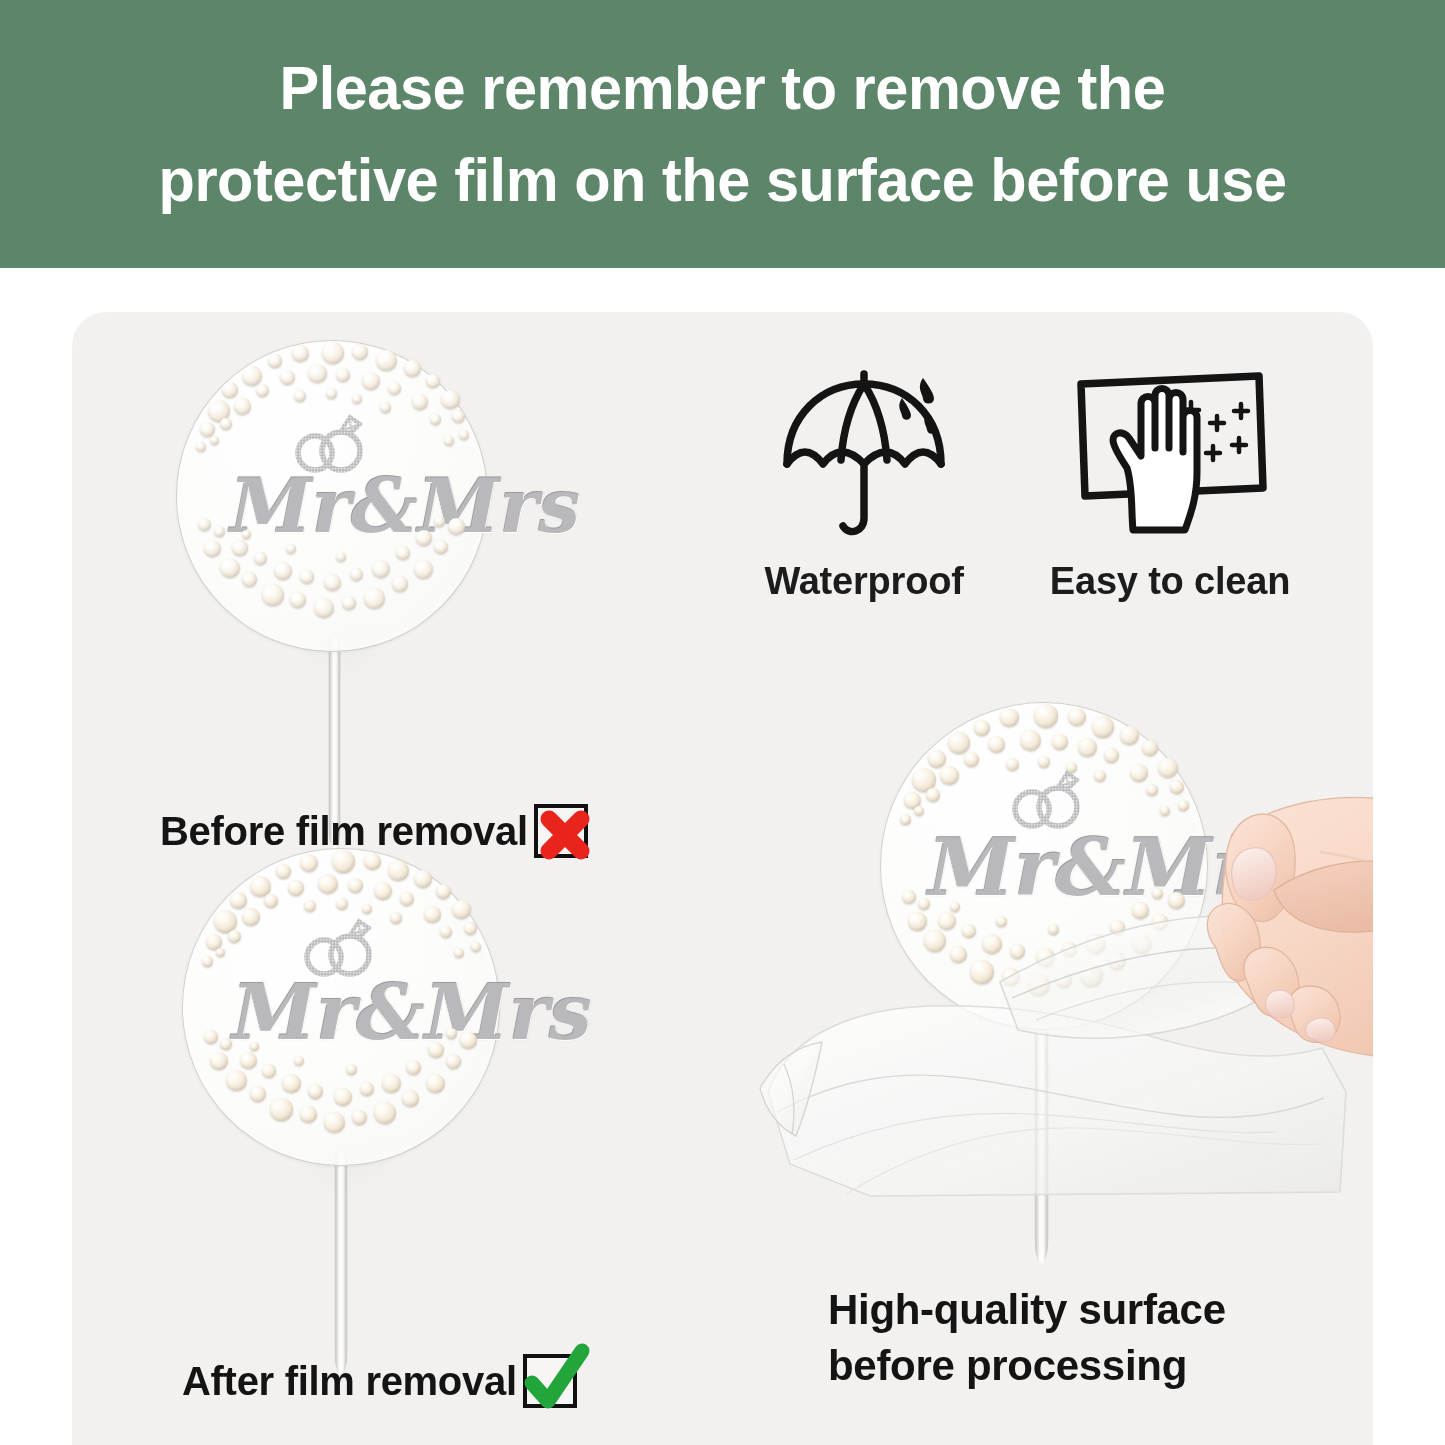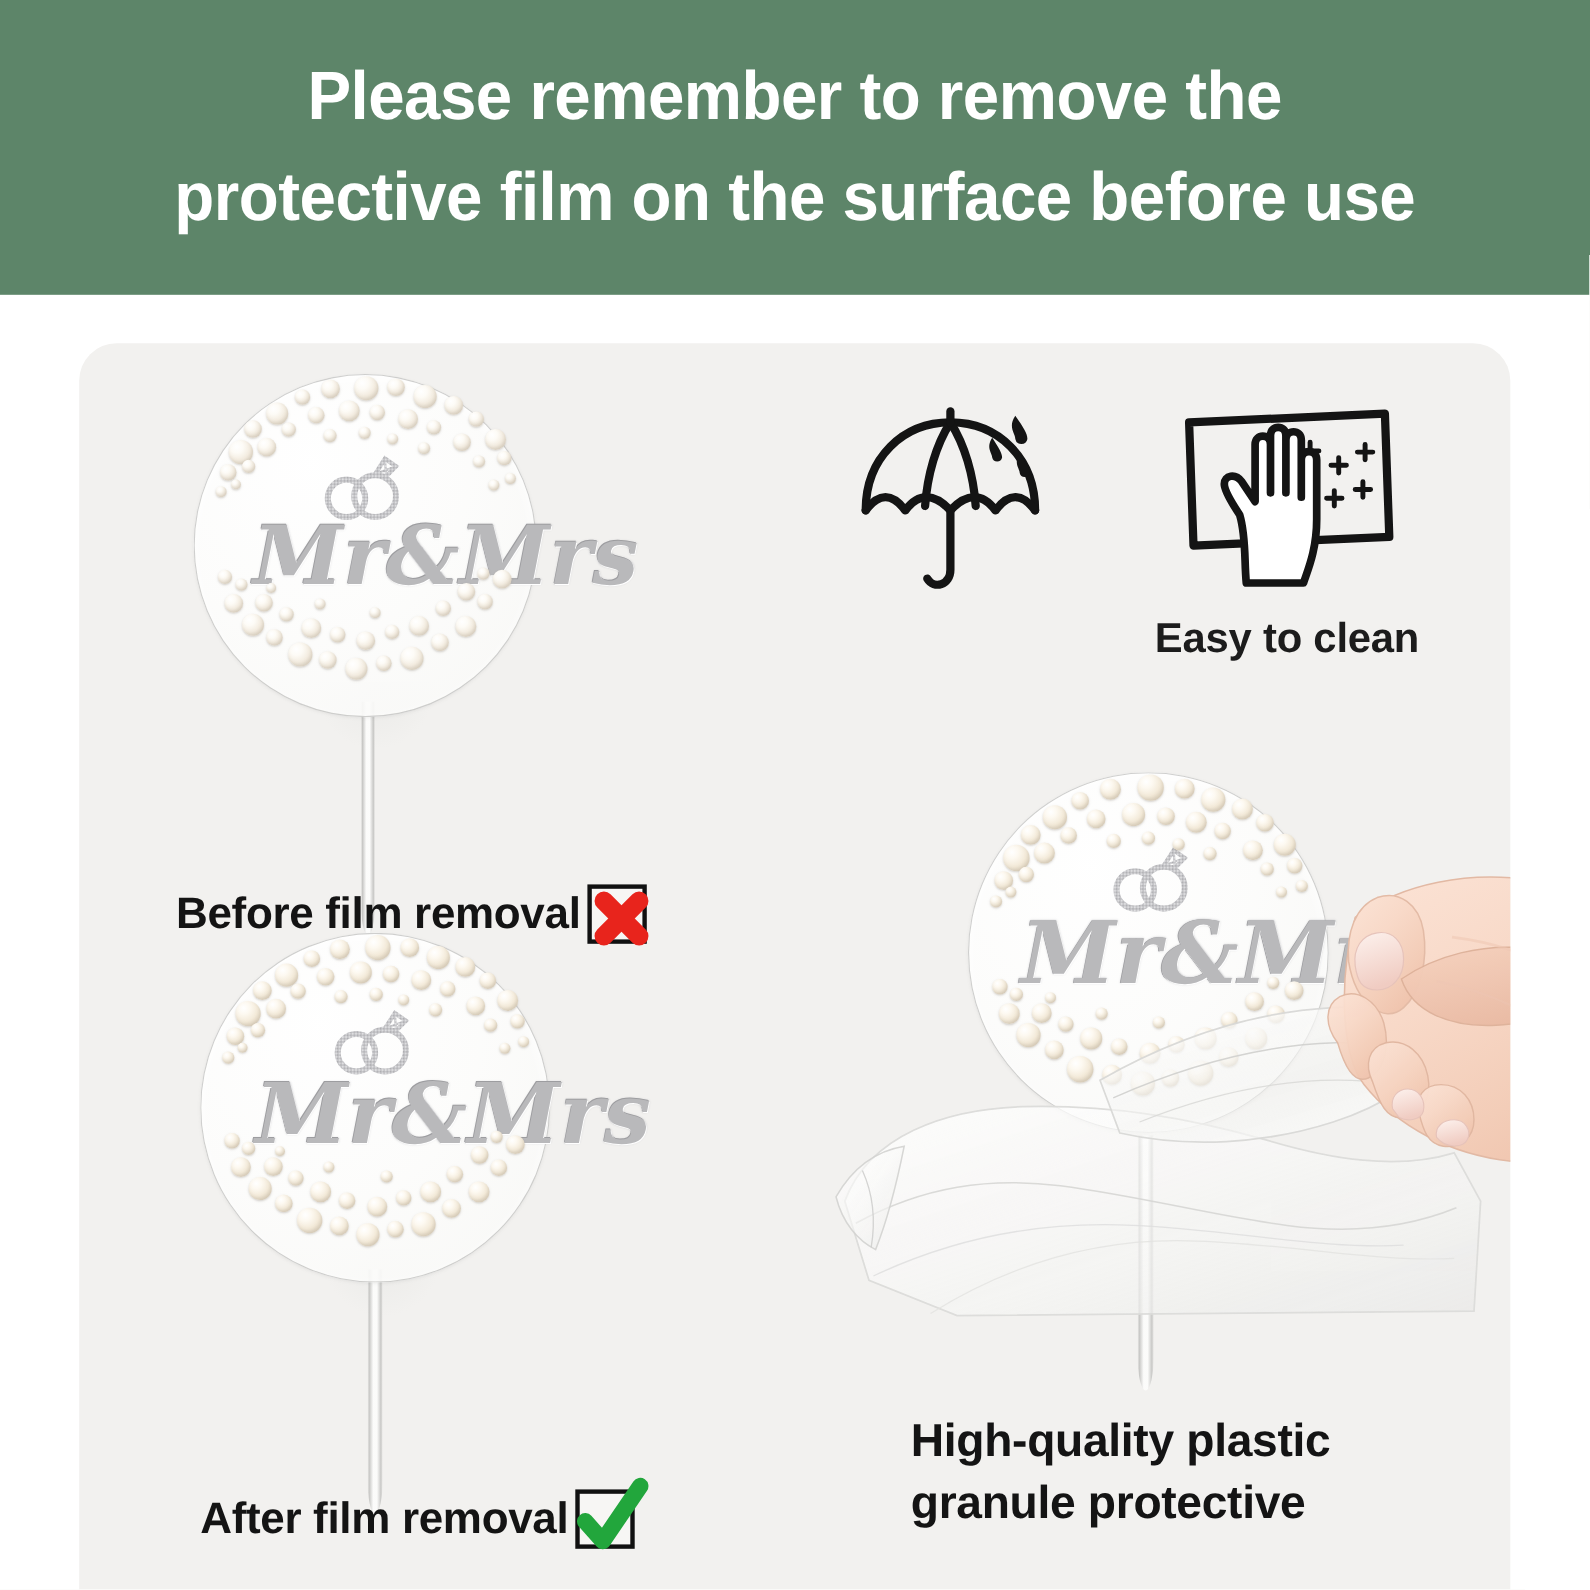--- a/index.html
+++ b/index.html
@@ -541,20 +541,21 @@
 
         <path d="M93 104 L93 158 C93 172 78 176 72 166"></path>
       </g>
 
       <g fill="#141414">
         <path d="M152 18 C159 28 163 34 163 39 A5.6 5.6 0 0 1 152 39 C152 34 145 28 152 18 Z"></path>
         <path d="M131 38 C137 47 140 52 140 56 A4.6 4.6 0 0 1 131 56 C131 52 125 47 131 38 Z"></path>
         <path d="M156 52 C162 61 165 66 165 70 A4.6 4.6 0 0 1 156 70 C156 66 150 61 156 52 Z"></path>
       </g>
     </svg>
+    <div class="feature-label" style="margin-top:14px;">Waterproof</div>
   </div>
 
   <div class="feature" style="left:948px; top:48px; width:300px;">
     <svg width="206" height="186" viewBox="0 0 206 186" style="display:block;margin:0 auto;">
       <g fill="none" stroke="#141414" stroke-width="7.5" stroke-linejoin="round" stroke-linecap="round">
 
         <path d="M14 24 L192 16 L196 128 L18 136 Z"></path>
       </g>
 
       <g stroke="#141414" stroke-width="4.5" stroke-linecap="round">
@@ -594,17 +595,17 @@
   <div class="caption-row" style="left:110px; top:1042px;">
     <span class="caption-text">After film removal</span>
     <span class="mark-box">
       <svg viewBox="0 0 72 72">
         <path d="M14 34 L30 52 L64 2" fill="none" stroke="#22a63c" stroke-width="15" stroke-linecap="round" stroke-linejoin="round"></path>
       </svg>
     </span>
   </div>
 
   <div class="br-caption" style="left:756px; top:970px; width:420px;">
-    <div>High-quality plastic</div>
-    <div>granule protective</div>
+    <div>High-quality surface</div>
+    <div>before processing</div>
   </div>
 
 </div>
 
 </body></html>

